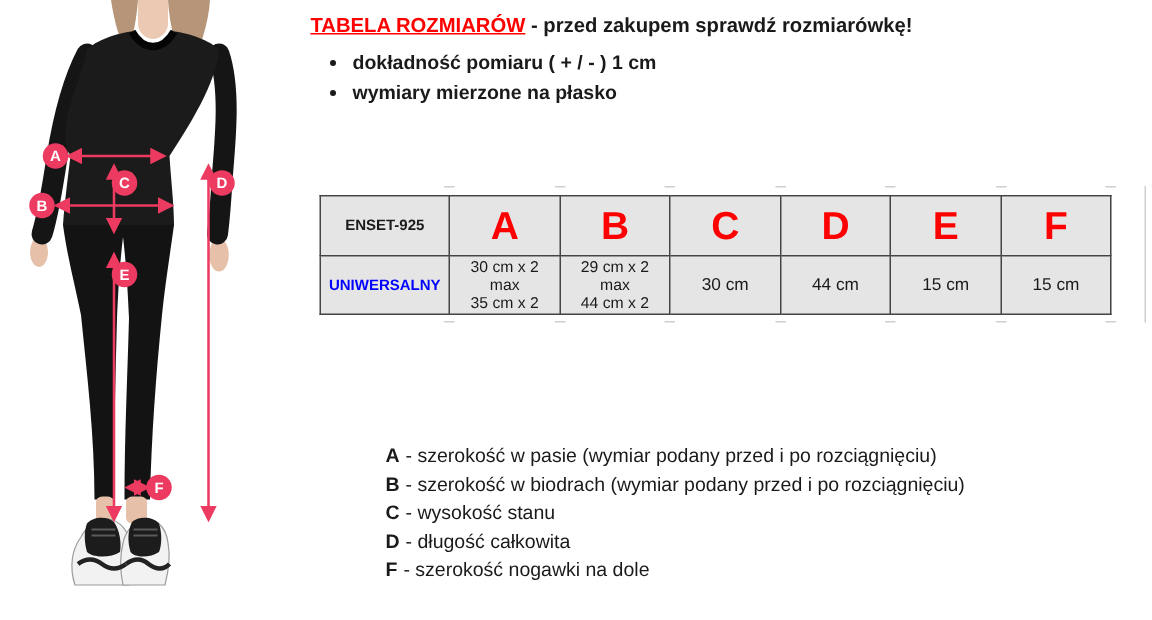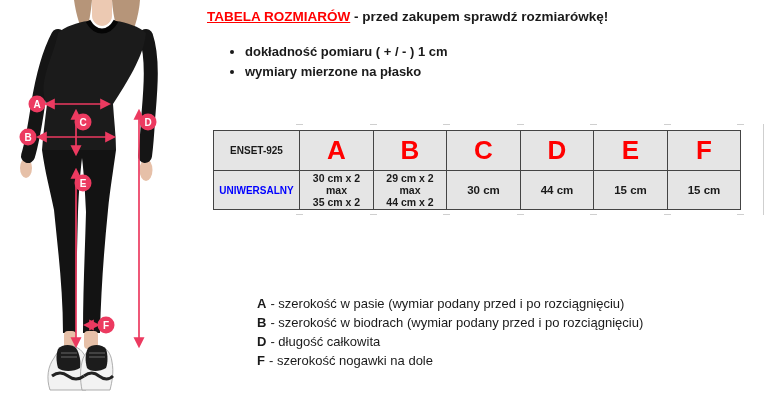--- a/index.html
+++ b/index.html
@@ -3,31 +3,31 @@
 <meta charset="utf-8">
 <style>
   html,body{margin:0;padding:0;background:#fff;}
   .stage{
     position:relative;width:768px;height:413px;background:#fff;overflow:hidden;
     font-family:"Liberation Sans","DejaVu Sans",sans-serif;color:#1a1a1a;
   }
   
   .headline{position:absolute;left:207px;top:9px;font-size:13.5px;font-weight:bold;white-space:nowrap;text-align:center;}
   .headline .red{color:#ff0000;text-decoration:underline;}
-  ul.bullets{position:absolute;left:213px;top:28px;margin:14px;padding-left:18px;}
+  ul.bullets{position:absolute;left:213px;top:28px;margin:4px;padding-left:18px;}
   ul.bullets li{font-size:13px;font-weight:bold;line-height:20px;}
   
   .size-table{position:absolute;left:213px;top:130px;border-collapse:collapse;table-layout:fixed;}
   .size-table td{border:1px solid #444;text-align:center;vertical-align:middle;padding:0;background:#e5e5e5;}
   .size-table tr.head td{height:39px;}
   .size-table tr.vals td{height:38px;}
   .size-table .code{font-size:10px;font-weight:bold;}
   .size-table .letter{font-size:26px;font-weight:bold;color:#ff0000;}
   .size-table .size{font-size:10px;font-weight:bold;color:#0000ff;}
-  .size-table .val{font-size:11px;font-weight:bold;}
+  .size-table .val{font-size:11px;font-weight:normal;}
   .size-table .val div{line-height:12px;font-size:10.5px;}
   .size-table .single div{line-height:38px;font-size:11.5px;}
   
   .tick{position:absolute;background:#cfcfcf;}
   
   .legend{position:absolute;left:210px;top:294px;font-size:13px;}
   .legend .row{height:19px;line-height:19px;white-space:nowrap;margin-left:47px;}
   .legend .lt{font-weight:bold;}
   .legend .tx{margin-left:4px;}
   
@@ -185,17 +185,18 @@
         <td class="val single">
             <div>15 cm</div>
           </td>
       </tr>
     </tbody>
   </table>
 
   <div class="legend">
     <div class="row"><span class="lt">A</span><span class="tx">- szerokość w pasie (wymiar podany przed i po rozciągnięciu)</span></div>
     <div class="row"><span class="lt">B</span><span class="tx">- szerokość w biodrach (wymiar podany przed i po rozciągnięciu)</span></div>
+    <div class="row"><span class="lt">C</span><span class="tx">- wysokość stanu</span></div>
     <div class="row"><span class="lt">D</span><span class="tx">- długość całkowita</span></div>
     <div class="row"><span class="lt">F</span><span class="tx">- szerokość nogawki na dole</span></div>
   </div>
 
 </div>
 
 </body></html>

